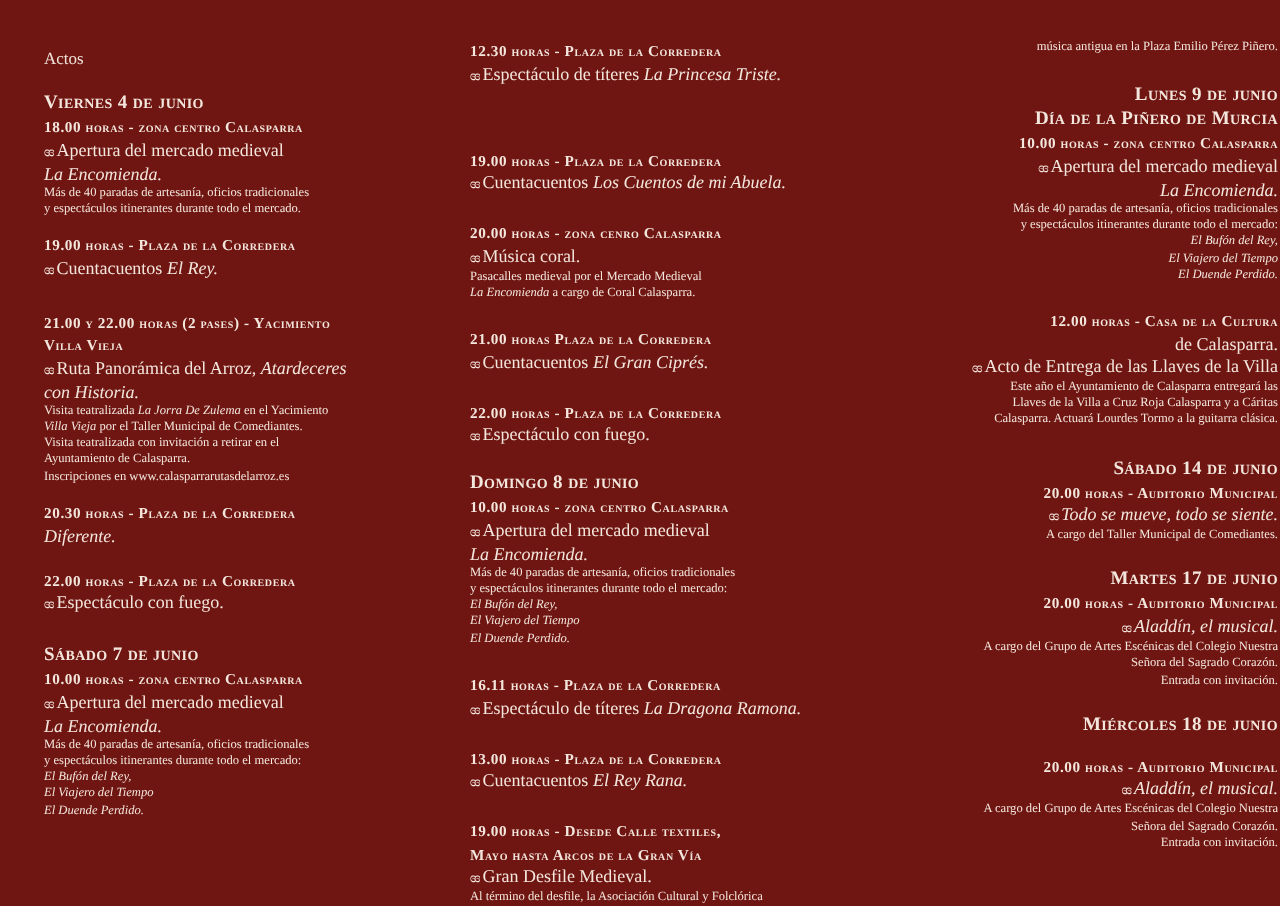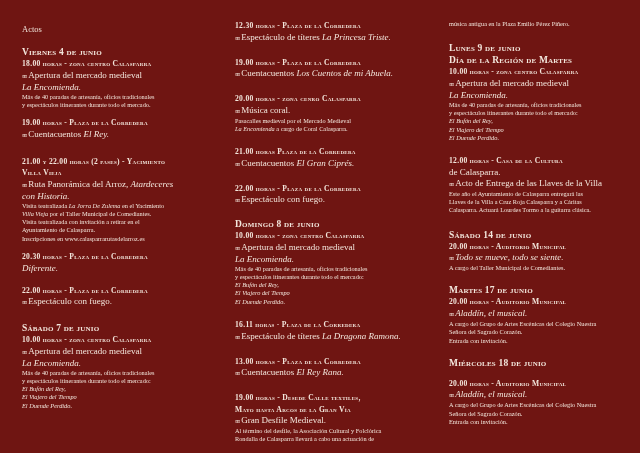--- a/index.html
+++ b/index.html
@@ -6,21 +6,21 @@
   body {
     width:640px; height:453px; overflow:hidden;
     background:#6f1512;
     color:#f3e6dc;
     font-family:"Liberation Serif", "DejaVu Serif", serif;
     position:relative;
   }
   .col { position:absolute; top:0;font-family:Liberation Serif, serif; }
   .col1 { left:22px; width:200px; }
   .col2 { left:235px; width:200px; }
-  .col3 { left:449px; width:190px; }
+  .col3 { left:449px; width:190px;text-align:right; }
   .section-label { font-size:8.5px; margin-top:24px; margin-bottom:12px; color:#efe2d8; }
   .day { font-size:9.5px; font-weight:bold; font-variant:small-caps; letter-spacing:0.2px; line-height:12px; margin-top:2px; }
   .day.sub { margin-top:0; }
   .time { font-size:7.6px; font-weight:bold; font-variant:small-caps; letter-spacing:0.3px; line-height:10.5px; margin-top:1px; }
   .title { font-size:9px; line-height:11px; }
   .title .ic { font-size:7px; margin-right:2px; letter-spacing:-1px; }
   .title i, .it { font-style:italic; }
   .desc { font-size:6.3px; line-height:8.3px; }
   .desc-it { font-size:6.3px; line-height:8.3px; font-style:italic; }
   .event { margin-bottom:9px; }
@@ -75,21 +75,21 @@
       <div class="desc">Más de 40 paradas de artesanía, oficios tradicionales</div>
       <div class="desc">y espectáculos itinerantes durante todo el mercado:</div>
       <div class="desc-it">El Bufón del Rey,</div>
       <div class="desc-it">El Viajero del Tiempo</div>
       <div class="desc-it">El Duende Perdido.</div>
     </div>
   </div>
 </div>
 
 <div class="col col2" style="top:20px">
-  <div class="event" style="margin-bottom:14px">
+  <div class="event" style="margin-bottom:32px">
     <div class="time">12.30 horas - Plaza de la Corredera</div>
     <div class="title"><span class="ic">ɞɞ</span><span>Espectáculo de títeres </span><i>La Princesa Triste.</i></div>
   </div>
   <div class="event" style="margin-bottom:14px">
     <div class="time">19.00 horas - Plaza de la Corredera</div>
     <div class="title"><span class="ic">ɞɞ</span><span>Cuentacuentos </span><i>Los Cuentos de mi Abuela.</i></div>
   </div>
   <div class="event" style="margin-bottom:14px">
     <div class="time">20.00 horas - zona cenro Calasparra</div>
     <div class="title"><span class="ic">ɞɞ</span><span>Música coral.</span></div>
@@ -133,21 +133,21 @@
       <div class="desc">Rondalla de Calasparra llevará a cabo una actuación de</div>
     </div>
   </div>
 </div>
 
 <div class="col col3" style="top:20px">
   <div class="desc" style="margin-bottom:14px">música antigua en la Plaza Emilio Pérez Piñero.</div>
 
   <div class="day-block">
     <div class="day">Lunes 9 de junio</div>
-    <div class="day sub">Día de la Región de Martes</div>
+    <div class="day sub">Día de la Piñero de Murcia</div>
     <div class="event" style="margin-bottom:14px">
       <div class="time">10.00 horas - zona centro Calasparra</div>
       <div class="title"><span class="ic">ɞɞ</span><span>Apertura del mercado medieval</span></div>
       <div class="title it">La Encomienda.</div>
       <div class="desc">Más de 40 paradas de artesanía, oficios tradicionales</div>
       <div class="desc">y espectáculos itinerantes durante todo el mercado:</div>
       <div class="desc-it">El Bufón del Rey,</div>
       <div class="desc-it">El Viajero del Tiempo</div>
       <div class="desc-it">El Duende Perdido.</div>
     </div>

